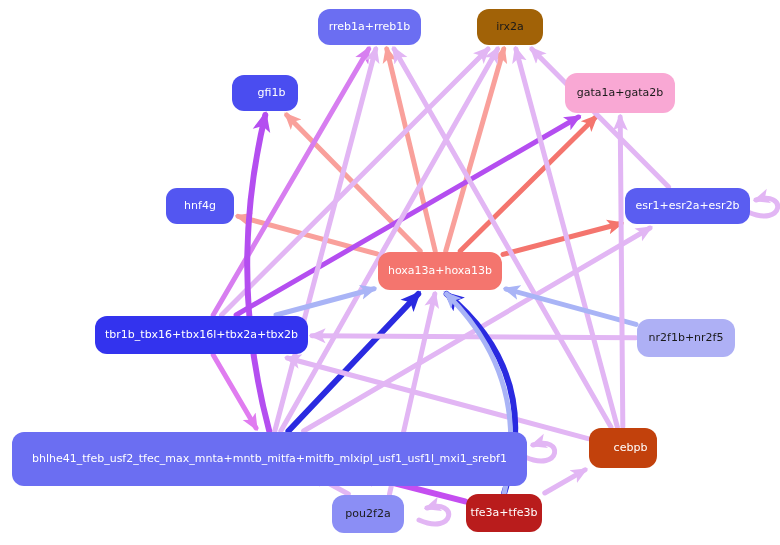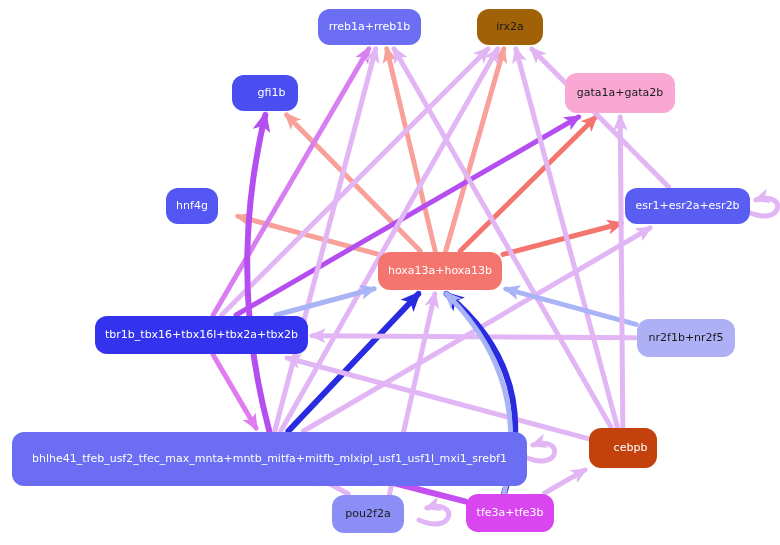--- a/index.html
+++ b/index.html
@@ -87,21 +87,21 @@
     </div>
     <div class="node" style="left: 477px; top: 9px; width: 66px; height: 36px; background: #a16207; color: rgb(26, 26, 26);">
       <span>irx2a</span>
     </div>
     <div class="node" style="left: 232px; top: 75px; width: 66px; height: 36px; background: rgb(74, 77, 240); color: rgb(255, 255, 255); padding-left: 22px;">
       <span>gfi1b</span>
     </div>
     <div class="node" style="left: 565px; top: 73px; width: 110px; height: 40px; background: #f9a8d4; color: rgb(26, 26, 26);">
       <span>gata1a+gata2b</span>
     </div>
-    <div class="node" style="left: 166px; top: 188px; width: 52px; height: 36px; background: rgb(83, 86, 241); color: rgb(255, 255, 255);">
+    <div class="node" style="left: 166px; top: 188px; width: 68px; height: 36px; background: rgb(83, 86, 241); color: rgb(255, 255, 255); border-radius: 11px;">
       <span>hnf4g</span>
     </div>
     <div class="node" style="left: 625px; top: 188px; width: 125px; height: 36px; background: rgb(90, 93, 241); color: rgb(255, 255, 255);">
       <span>esr1+esr2a+esr2b</span>
     </div>
     <div class="node" style="left: 378px; top: 252px; width: 124px; height: 38px; background: rgb(244, 117, 110); color: rgb(255, 255, 255);">
       <span>hoxa13a+hoxa13b</span>
     </div>
     <div class="node" style="left: 95px; top: 316px; width: 213px; height: 38px; background: rgb(51, 51, 238); color: rgb(255, 255, 255);">
       <span>tbr1b_tbx16+tbx16l+tbx2a+tbx2b</span>
@@ -111,16 +111,16 @@
     </div>
     <div class="node" style="left: 12px; top: 432px; width: 515px; height: 54px; background: rgb(107, 110, 242); color: rgb(255, 255, 255);">
       <span>bhlhe41_tfeb_usf2_tfec_max_mnta+mntb_mitfa+mitfb_mlxipl_usf1_usf1l_mxi1_srebf1</span>
     </div>
     <div class="node" style="left: 589px; top: 428px; width: 68px; height: 40px; background: #c2410c; color: rgb(255, 255, 255); padding-left: 24px;">
       <span>cebpb</span>
     </div>
     <div class="node" style="left: 332px; top: 495px; width: 72px; height: 38px; background: rgb(139, 142, 245); color: rgb(26, 26, 26);">
       <span>pou2f2a</span>
     </div>
-    <div class="node" style="left: 466px; top: 494px; width: 88px; height: 38px; background: #d946ef; color: rgb(255, 255, 255);">
+    <div class="node" style="left: 466px; top: 494px; width: 76px; height: 38px; background: #b91c1c; color: rgb(255, 255, 255);">
       <span>tfe3a+tfe3b</span>
     </div>
   </div>
 
 </body></html>

